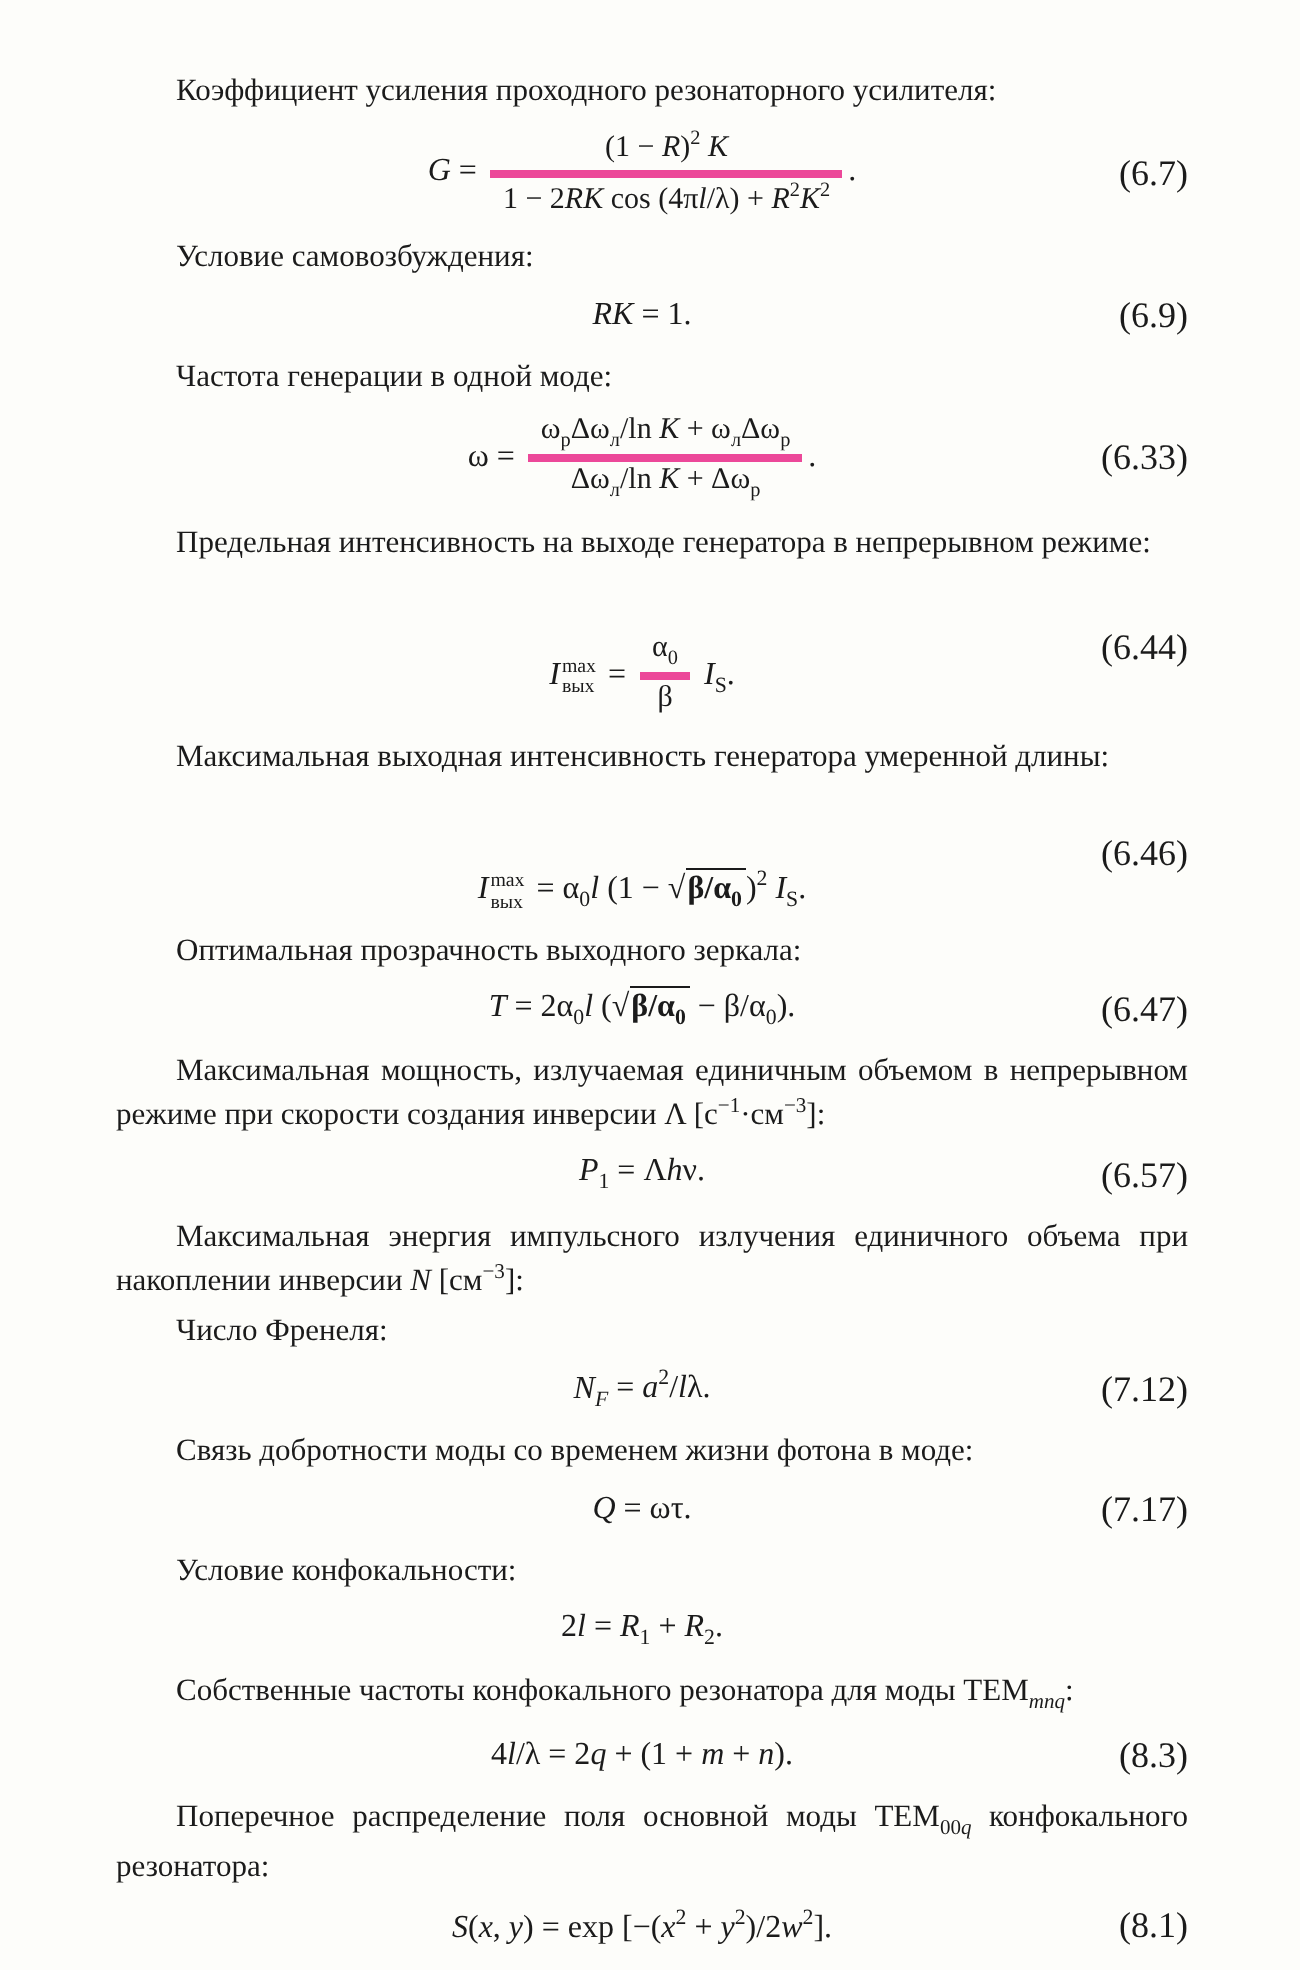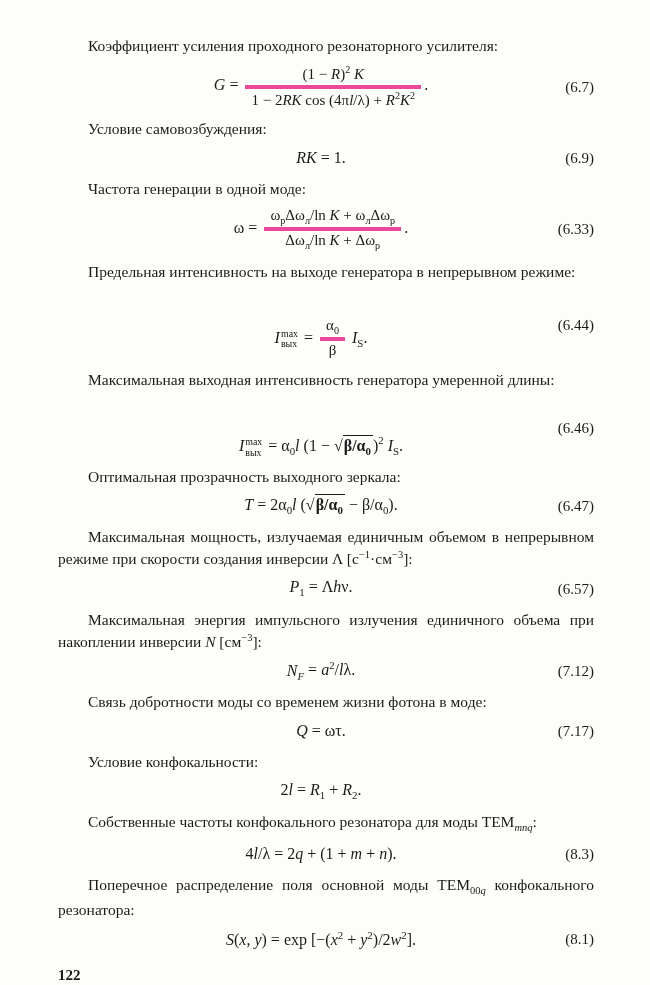--- a/index.html
+++ b/index.html
@@ -32,21 +32,21 @@
     font-size: 16px;
     margin: 6px 0 8px;
     min-height: 24px;
     padding-right: 10px;
   }
   .eqnum {
     position: absolute;
     right: 0;
     top: 50%;
     transform: translateY(-50%);
-    font-size: 15px;
+    font-size: 18px;
   }
   .formula { white-space: nowrap; }
   .frac {
     display: inline-block;
     vertical-align: middle;
     text-align: center;
     margin: 0 3px;
   }
   .frac .num, .frac .den {
     display: block;
@@ -134,20 +134,21 @@
       <span class="formula"><i>P</i><sub>1</sub> = Λ<i>h</i>ν.</span>
       <span class="eqnum">(6.57)</span>
     </div>
   </div>
 
   <div class="entry">
     <p class="para">Максимальная энергия импульсного излучения единичного объема при накоплении инверсии <i>N</i> [см<sup>−3</sup>]:</p>
   </div>
 
   <div class="entry">
+    <p class="para">Число Френеля:</p>
     <div class="eqrow">
       <span class="formula"><i>N<sub>F</sub></i> = <i>a</i><sup>2</sup>/<i>l</i>λ.</span>
       <span class="eqnum">(7.12)</span>
     </div>
   </div>
 
   <div class="entry">
     <p class="para">Связь добротности моды со временем жизни фотона в моде:</p>
     <div class="eqrow">
       <span class="formula"><i>Q</i> = ωτ.</span>

